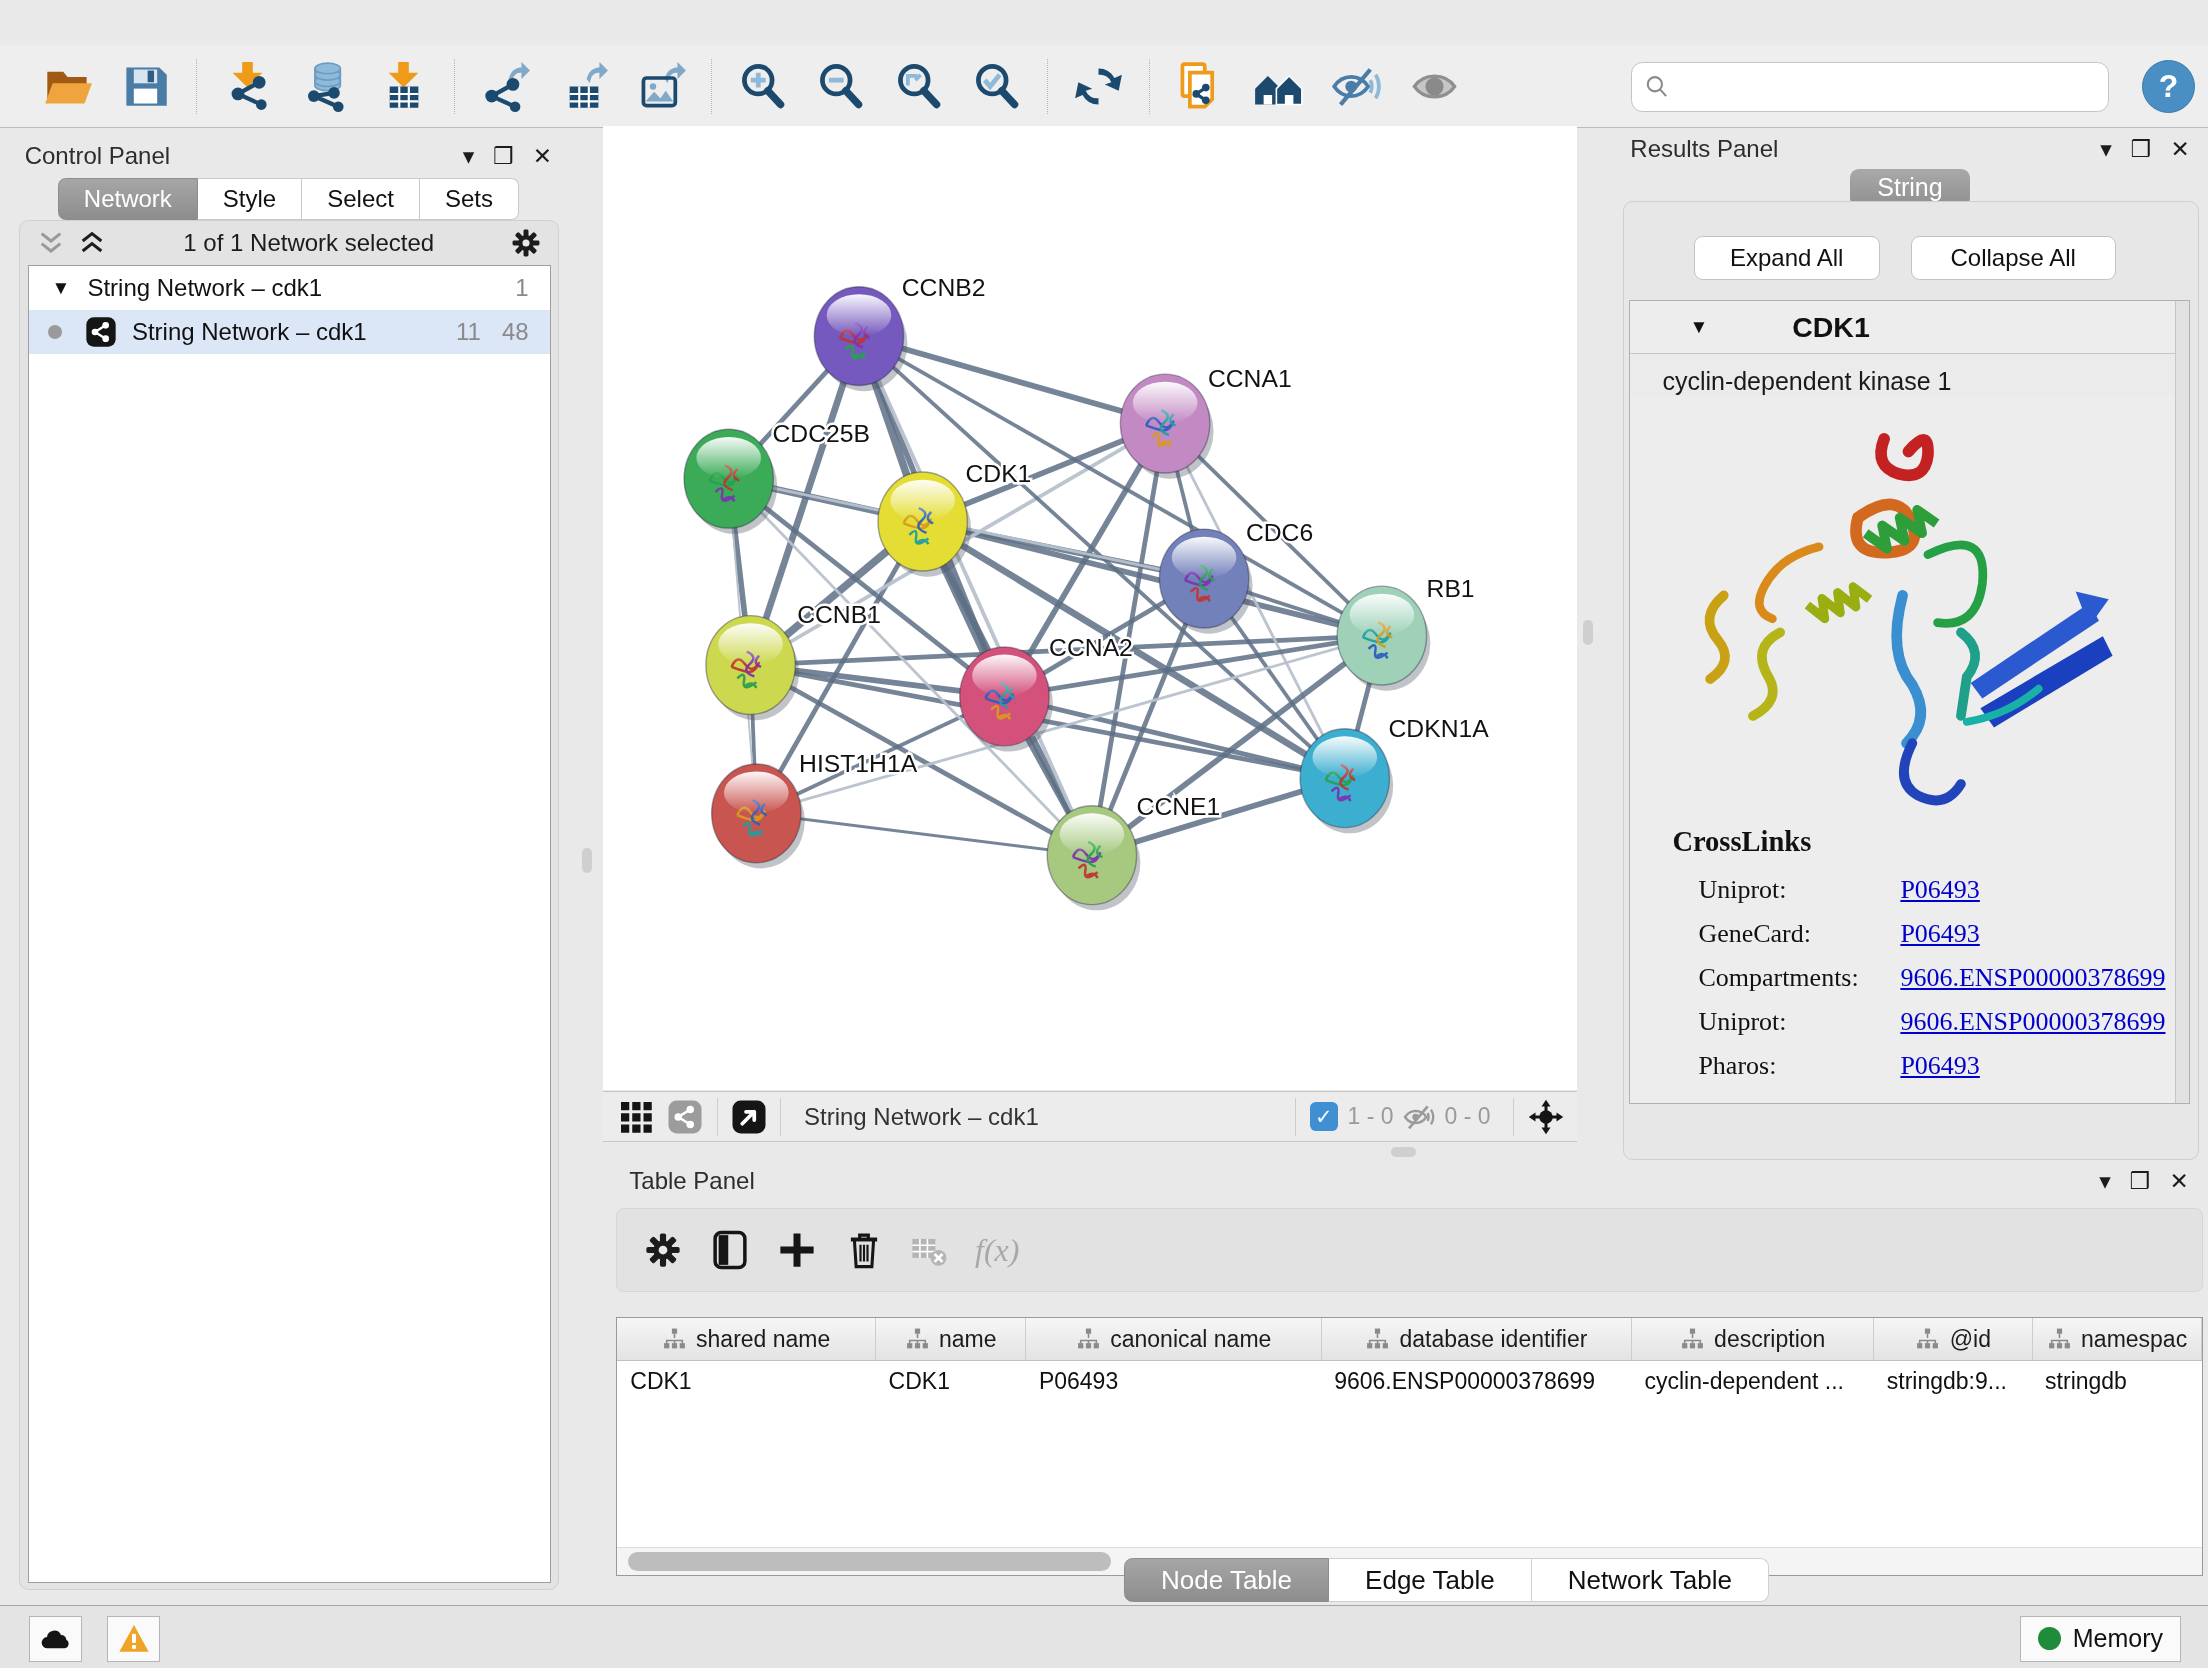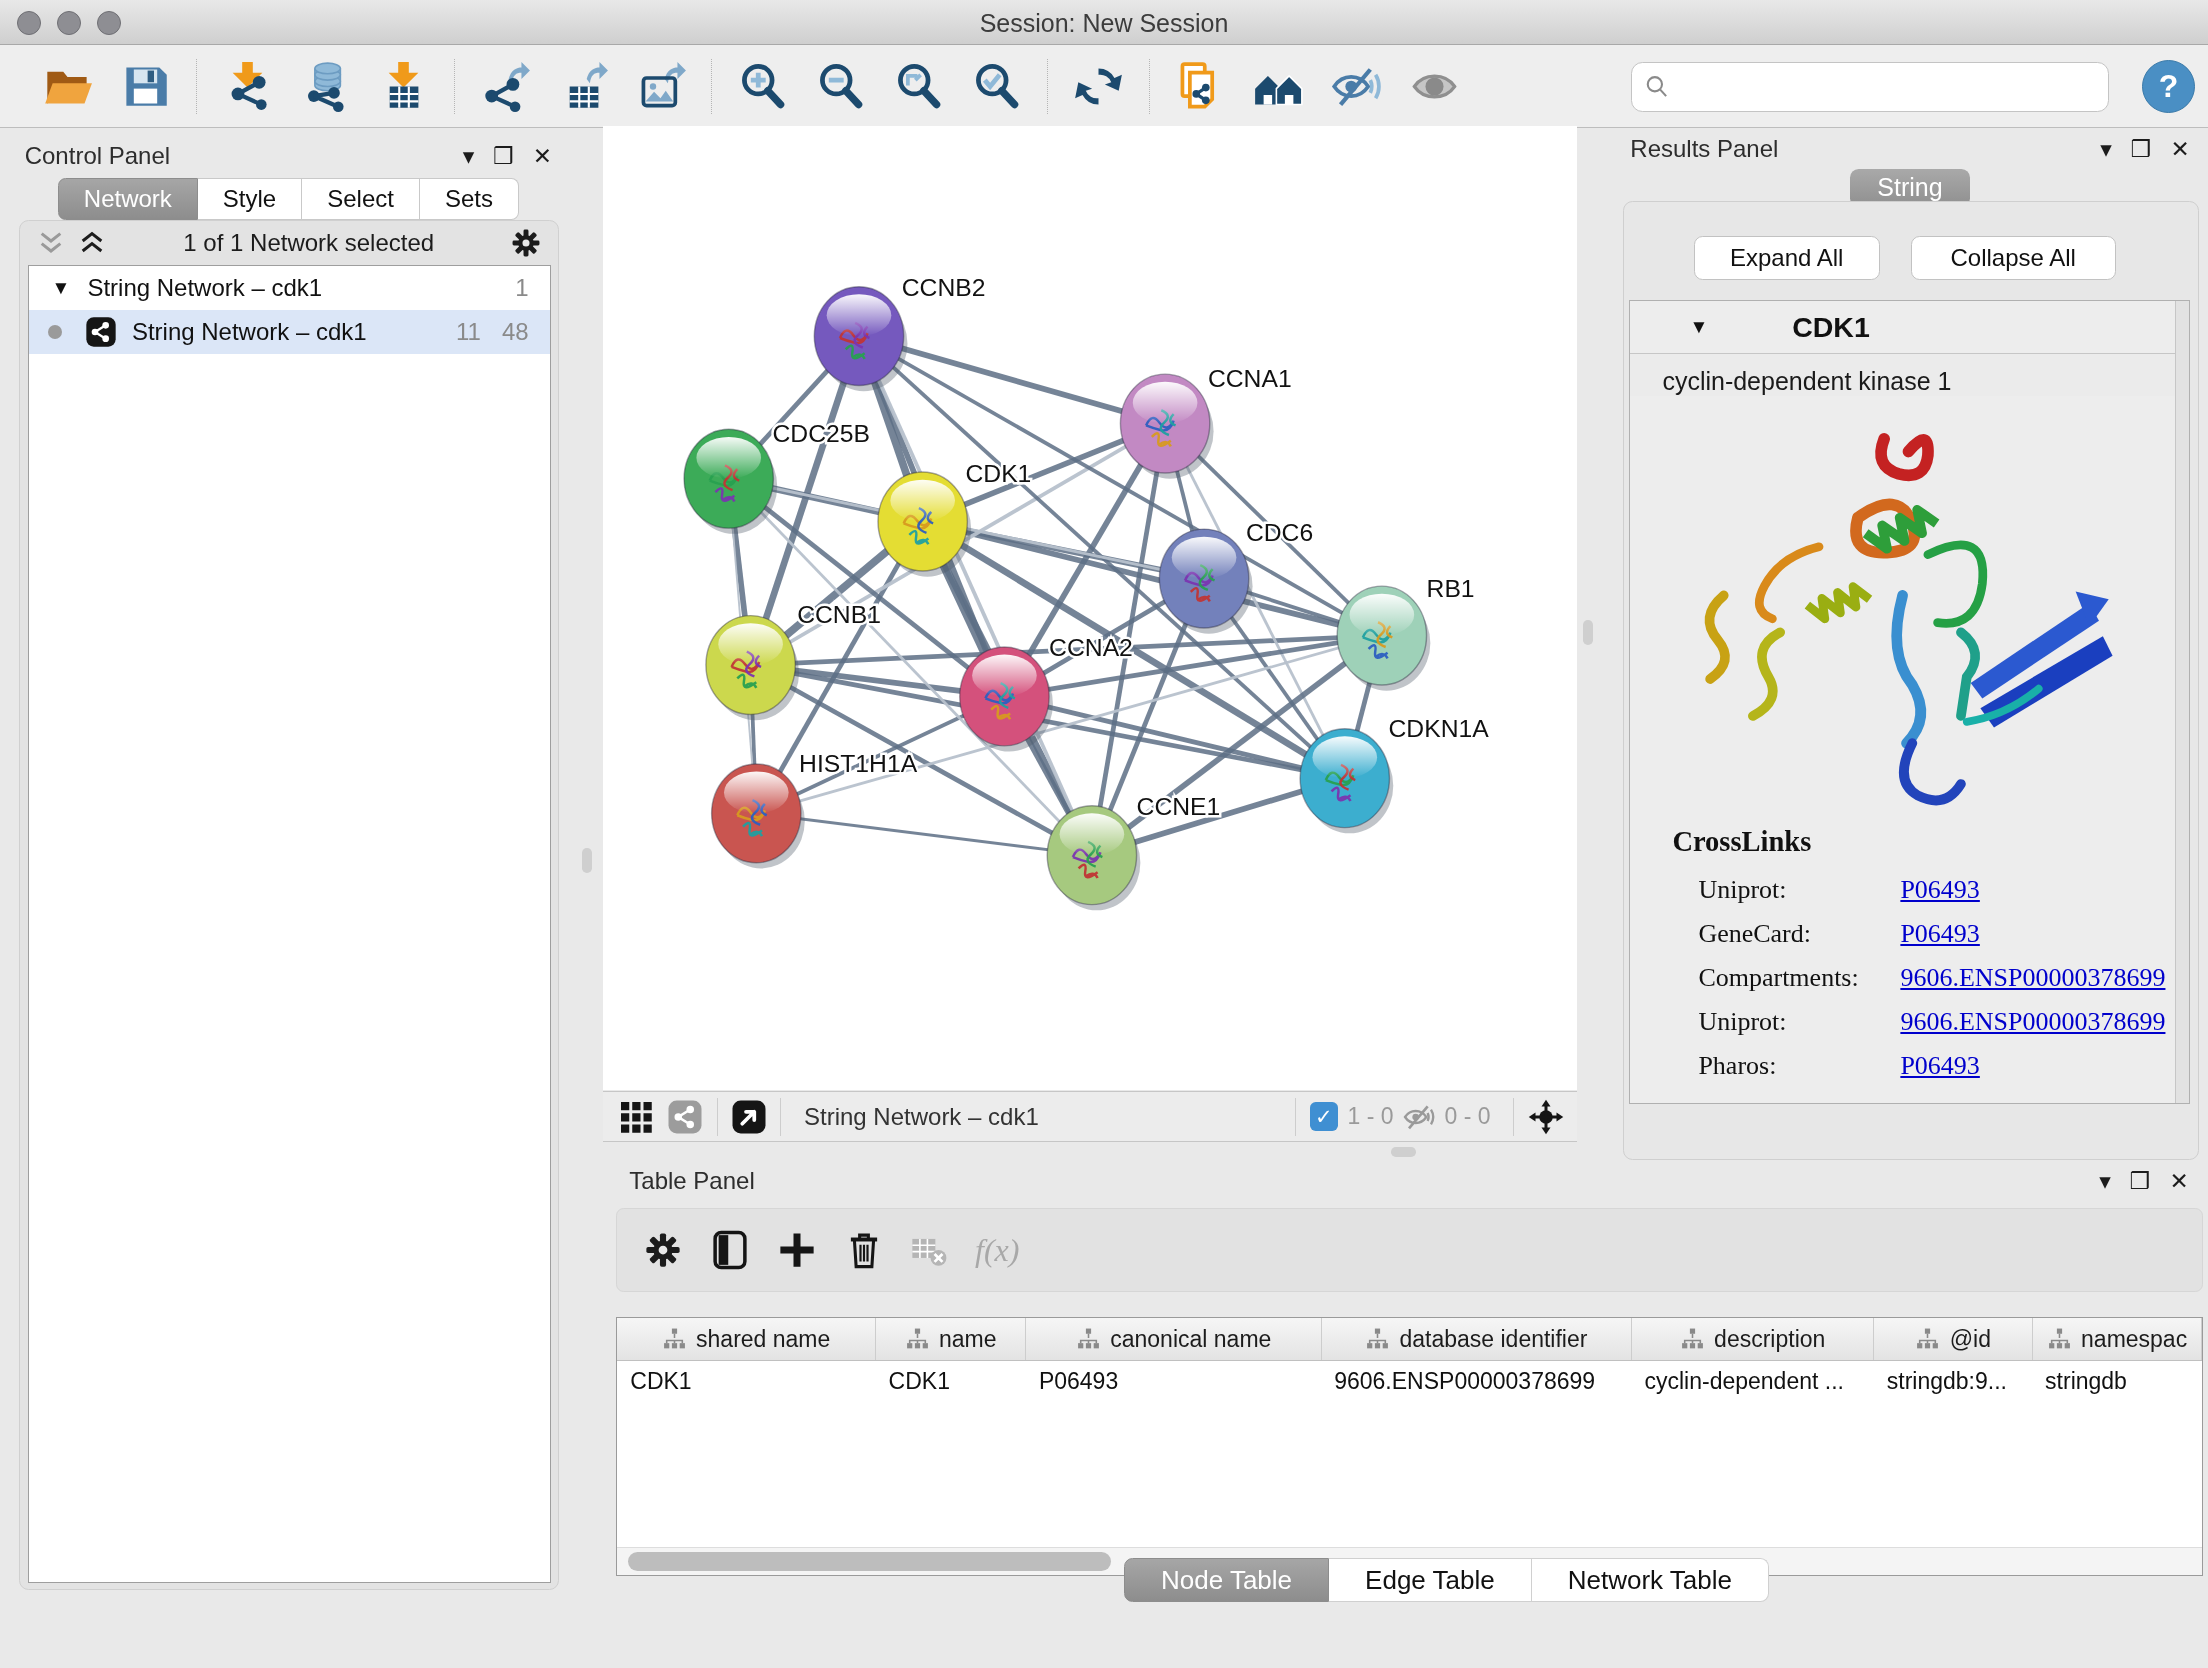--- a/index.html
+++ b/index.html
@@ -126,28 +126,20 @@
     border:1.9px solid #b5b5b5;display:flex;align-items:center;gap:11.4px;font-size:25px;color:#111;cursor:pointer;}
   #memory-dot{width:23px;height:23px;border-radius:50%;background:#1f8c3b;}
 
   .handle{position:absolute;background:#cfcfcf;border-radius:4.8px;}
 </style>
 </head>
 <body>
 
 <div id="app">
 
-  <div id="titlebar">
-    <div class="traffic">
-      <span class="tl"></span>
-      <span class="tl"></span>
-      <span class="tl"></span>
-    </div>
-    <div id="win-title">Session: New Session</div>
-  </div>
 
   <div id="toolbar">
     <div id="toolbar-icons">
         <button class="tbtn">
           <span class="icon" style="width: 51px; height: 51px;">
             <svg viewBox="0 0 48 48">
               <path d="M5 40 V10 h15 l4 5 h18 v7" fill="#a05a14"></path>
               <path d="M3 40 l7 -19 h37 l-7 19 z" fill="#f0a43e"></path>
             </svg>
           </span>
@@ -882,19 +874,41 @@
         <div id="t-thumb"></div>
       </div>
     </div>
     <div id="tp-tabs">
         <div class="ttab active">Node Table</div>
         <div class="ttab">Edge Table</div>
         <div class="ttab">Network Table</div>
       </div>
   </div>
 
+  <div id="statusbar">
+    <div class="sb-btn" style="left:28.5px;">
+      <span class="icon" id="cloud-slot">
+          <svg viewBox="0 0 48 48">
+            <path d="M13 38 a8.5 8.5 0 0 1 -1 -17 a11 11 0 0 1 21 -3 a7.5 7.5 0 0 1 8 7 a7 7 0 0 1 -3 13 z" fill="#151515"></path>
+          </svg>
+        </span>
+    </div>
+    <div class="sb-btn" style="left:107px;">
+      <span class="icon" id="warn-slot">
+          <svg viewBox="0 0 48 48">
+            <path d="M24 3 L46 43 H2 Z" fill="#eda427"></path>
+            <rect x="21" y="16" width="6" height="14" rx="2" fill="#fff"></rect>
+            <rect x="21" y="33" width="6" height="6" rx="2" fill="#fff"></rect>
+          </svg>
+        </span>
+    </div>
+    <div id="memory-btn">
+      <span id="memory-dot"></span>
+      <span>Memory</span>
+    </div>
+  </div>
 
   <div class="handle" style="left:582px;top:848px;width:9.5px;height:25px;"></div>
   <div class="handle" style="left:1583px;top:620px;width:9.5px;height:25px;"></div>
   <div class="handle" style="left:1391px;top:1147px;width:25px;height:9.5px;"></div>
 
 </div>
 
 
 </body></html>

